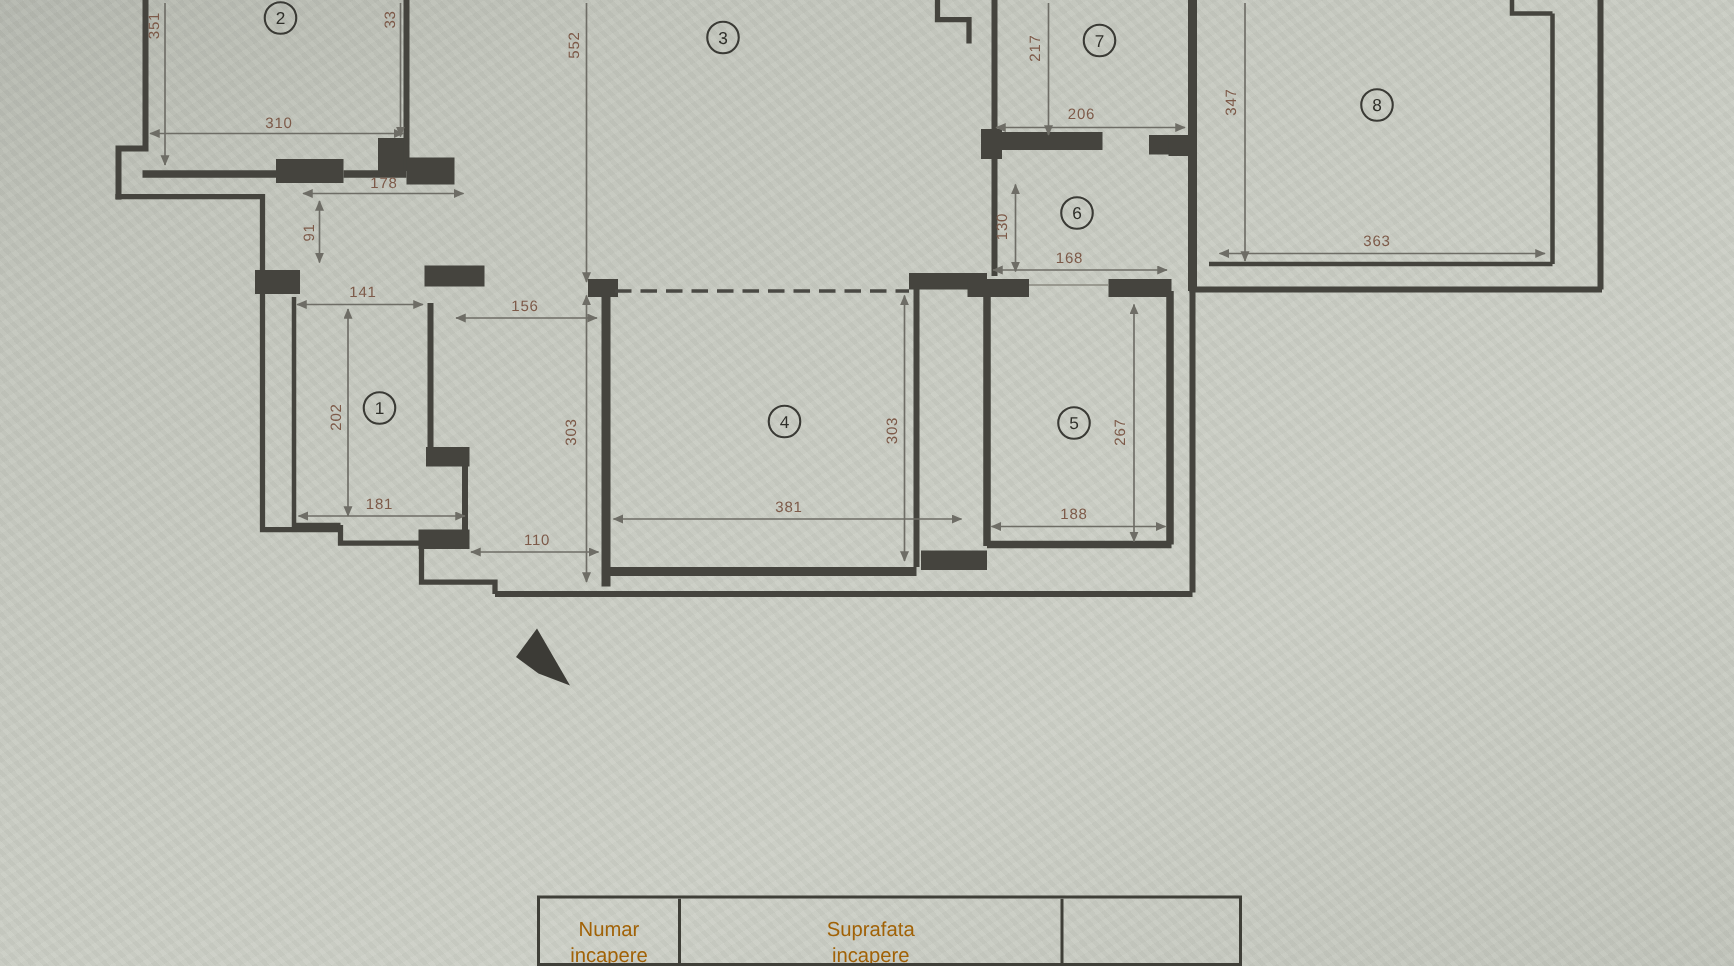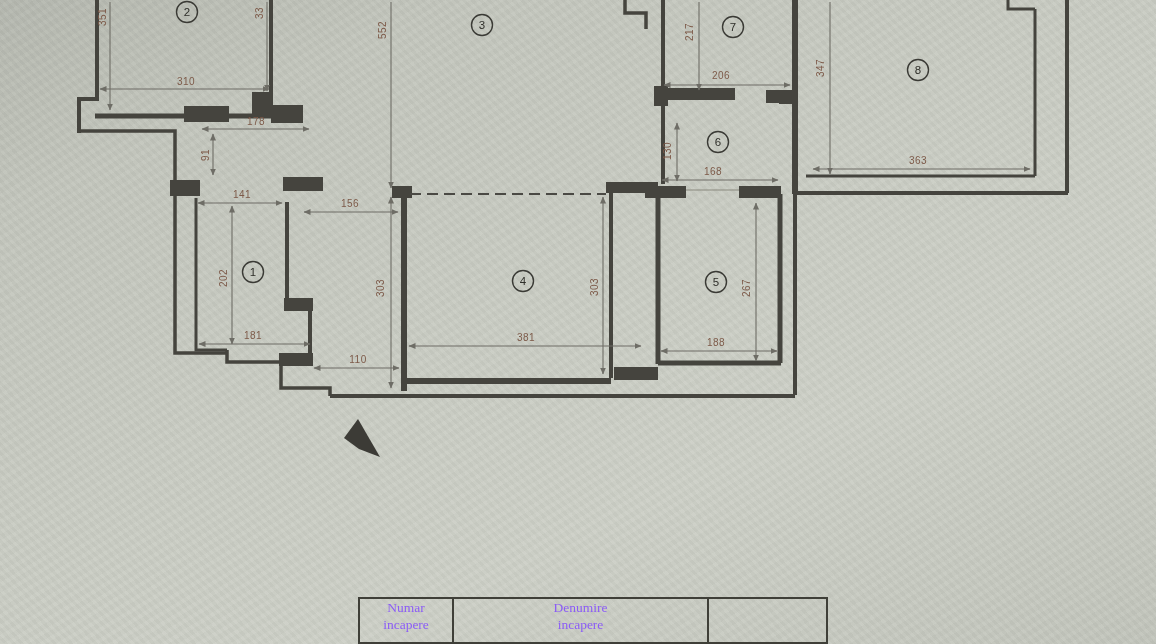--- a/index.html
+++ b/index.html
@@ -21,22 +21,22 @@
   .dimtext{font:10px "Liberation Sans",sans-serif;fill:#7d5a49;letter-spacing:0.5px;text-anchor:middle;}
   .roomcircle{fill:none;stroke:#3a3a35;stroke-width:1.4;}
   .roomnum{font:11.5px "Liberation Sans",sans-serif;fill:#2e2e29;text-anchor:middle;}
   .dashedline{stroke:#4a4944;stroke-width:2.2;stroke-dasharray:11 6;fill:none;}
   .sill{stroke:#8a897f;stroke-width:1.1;fill:none;}
   .legend{
     position:absolute;left:358px;top:597px;width:470px;height:47px;
     border:2px solid #3f3f38;box-sizing:border-box;display:flex;overflow:hidden;
   }
   .tcol{
-    box-sizing:border-box;text-align:center;padding-top:0;
-    font-size:13.5px;line-height:17px;color:#8b5cf6;font-family:Liberation Serif, serif;
+    box-sizing:border-box;text-align:center;padding-top:12px;
+    font-size:13.5px;line-height:17px;color:#a16207;
   }
   .tcol.c1{width:92px;}
   .tcol.c2{width:257px;border-left:2px solid #3f3f38;border-right:2px solid #3f3f38;}
   .tcol.c3{width:121px;}
   .tline{display:block;}
 </style>
 </head>
 <body>
 
 <div class="texture"></div>
@@ -188,16 +188,16 @@
 
   <polygon points="358,419 380,457 359,449 344,438" fill="#3c3b36"></polygon>
 </svg>
 
 <div class="legend">
   <div class="tcol c1">
     <span class="tline">Numar</span>
     <span class="tline">incapere</span>
   </div>
   <div class="tcol c2">
-    <span class="tline">Denumire</span>
+    <span class="tline">Suprafata</span>
     <span class="tline">incapere</span>
   </div>
 </div>
 
 </body></html>

